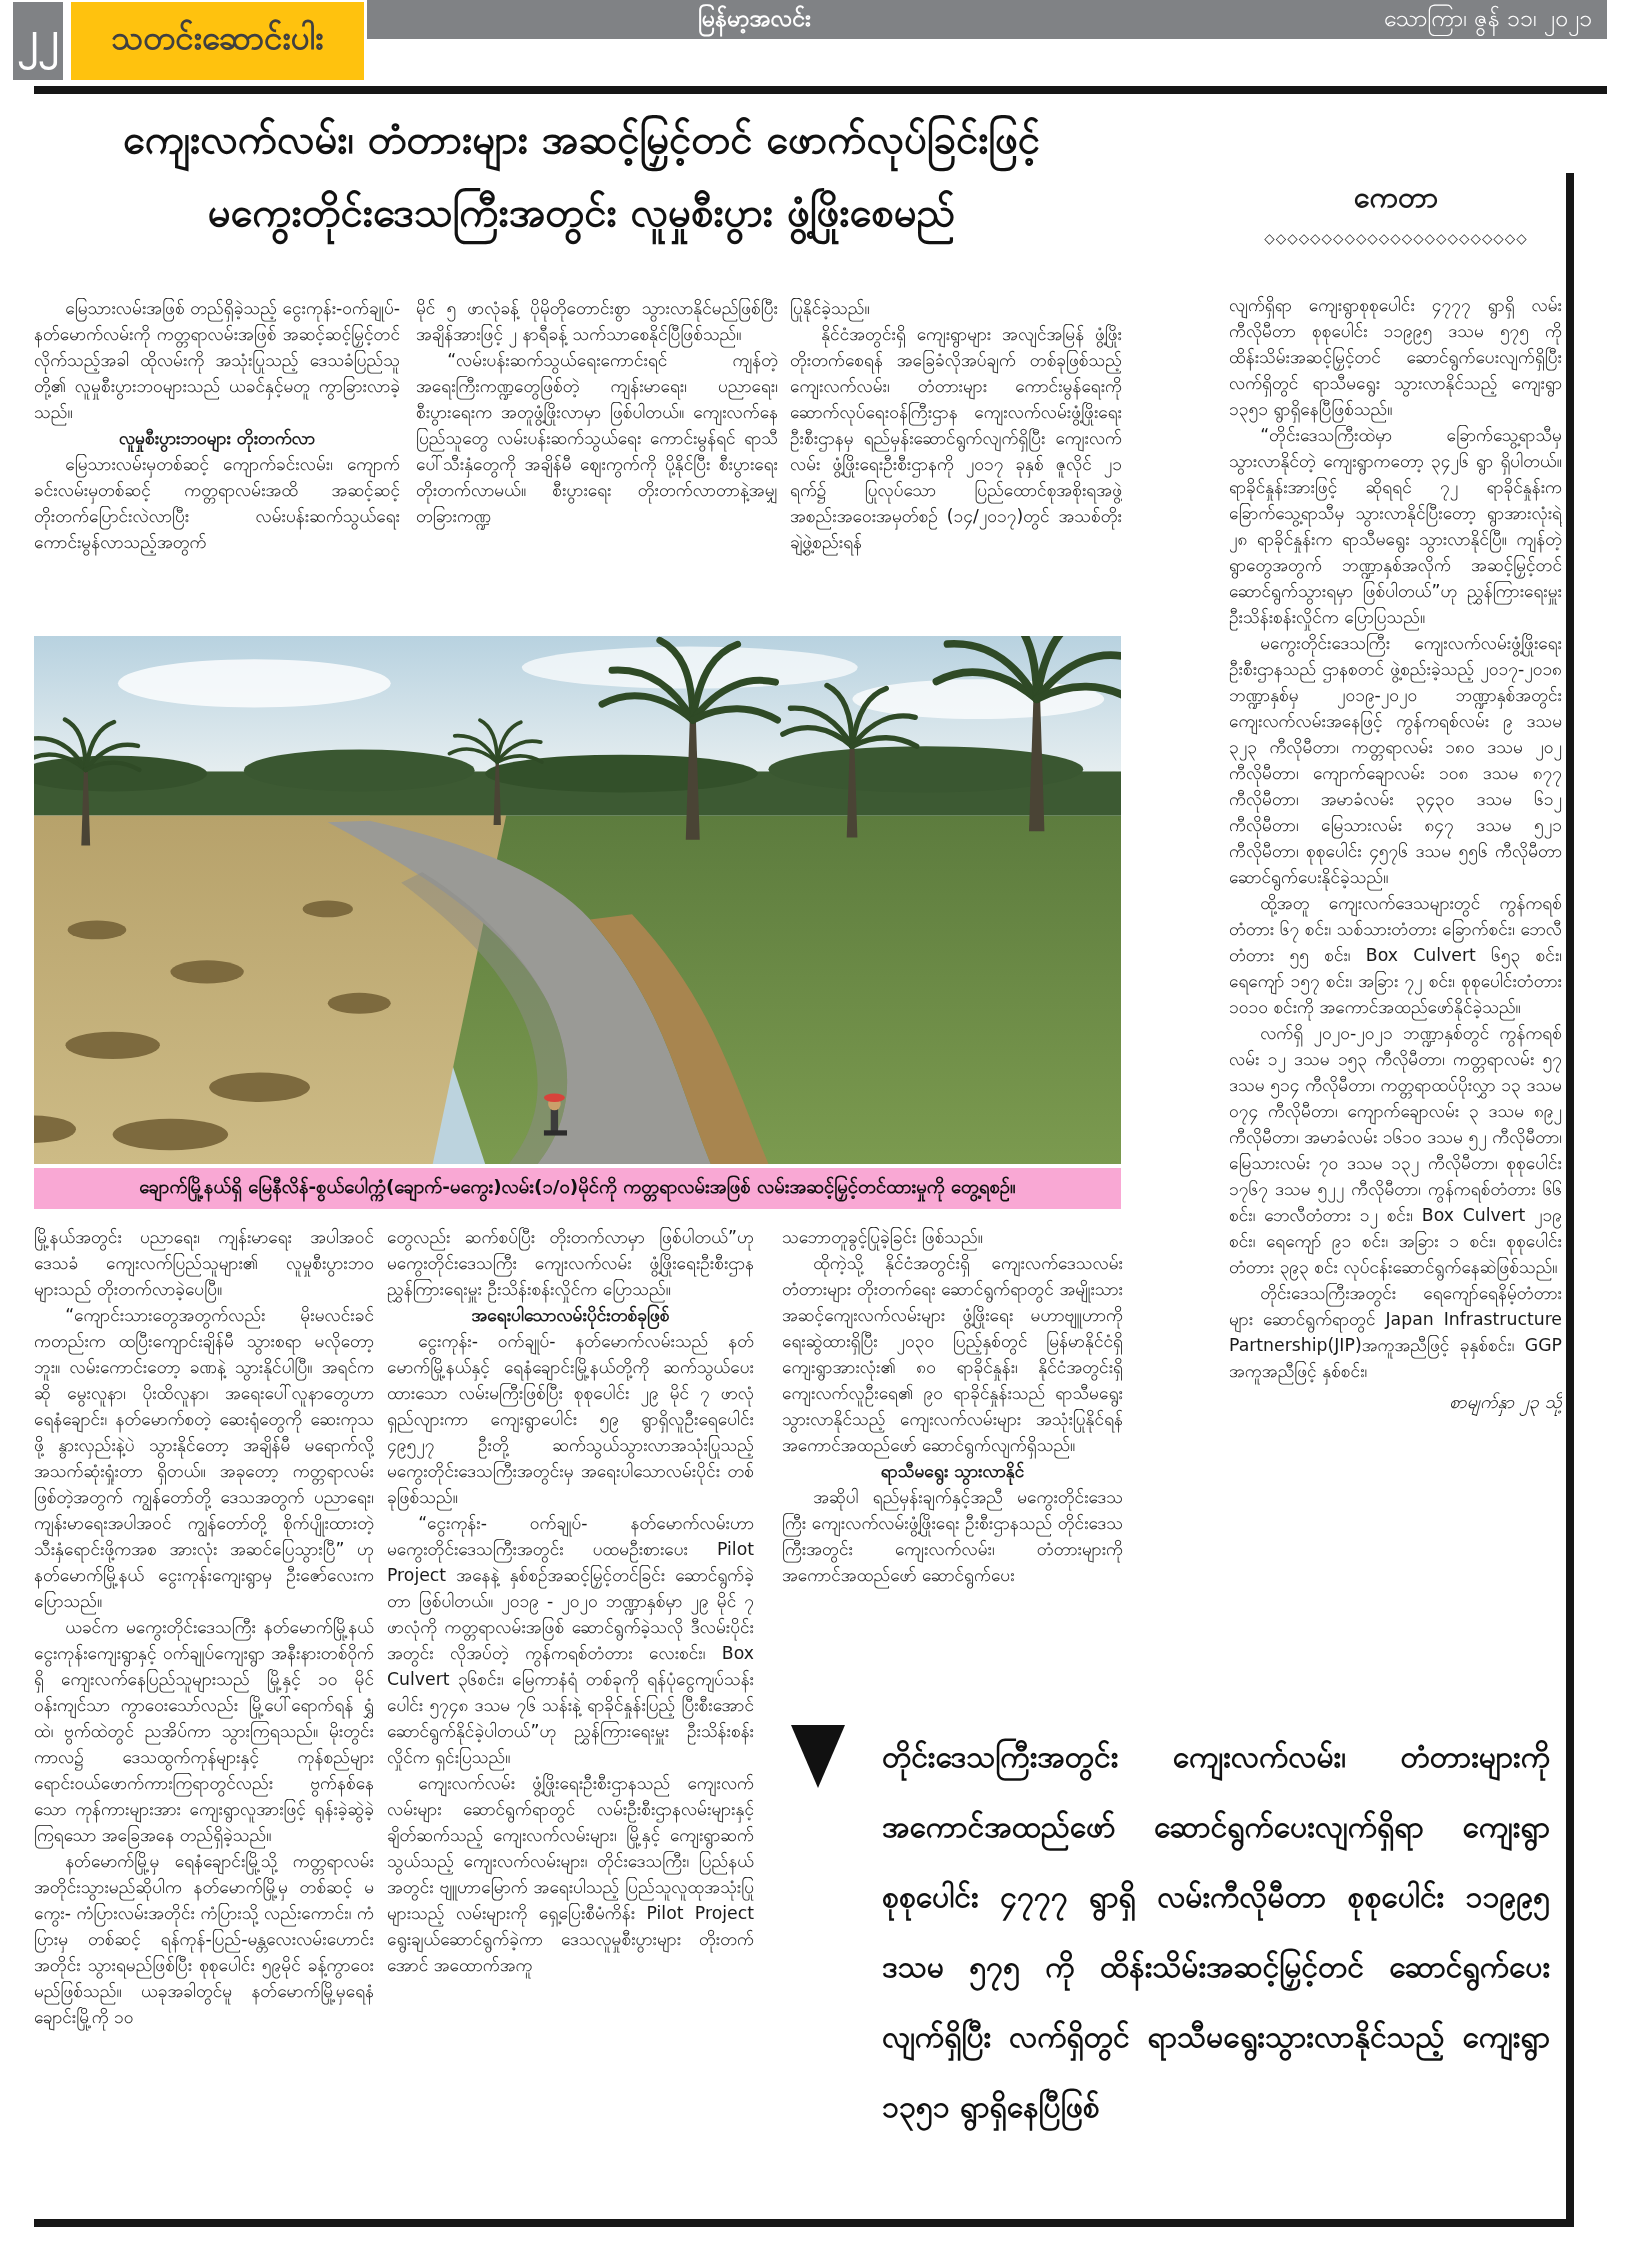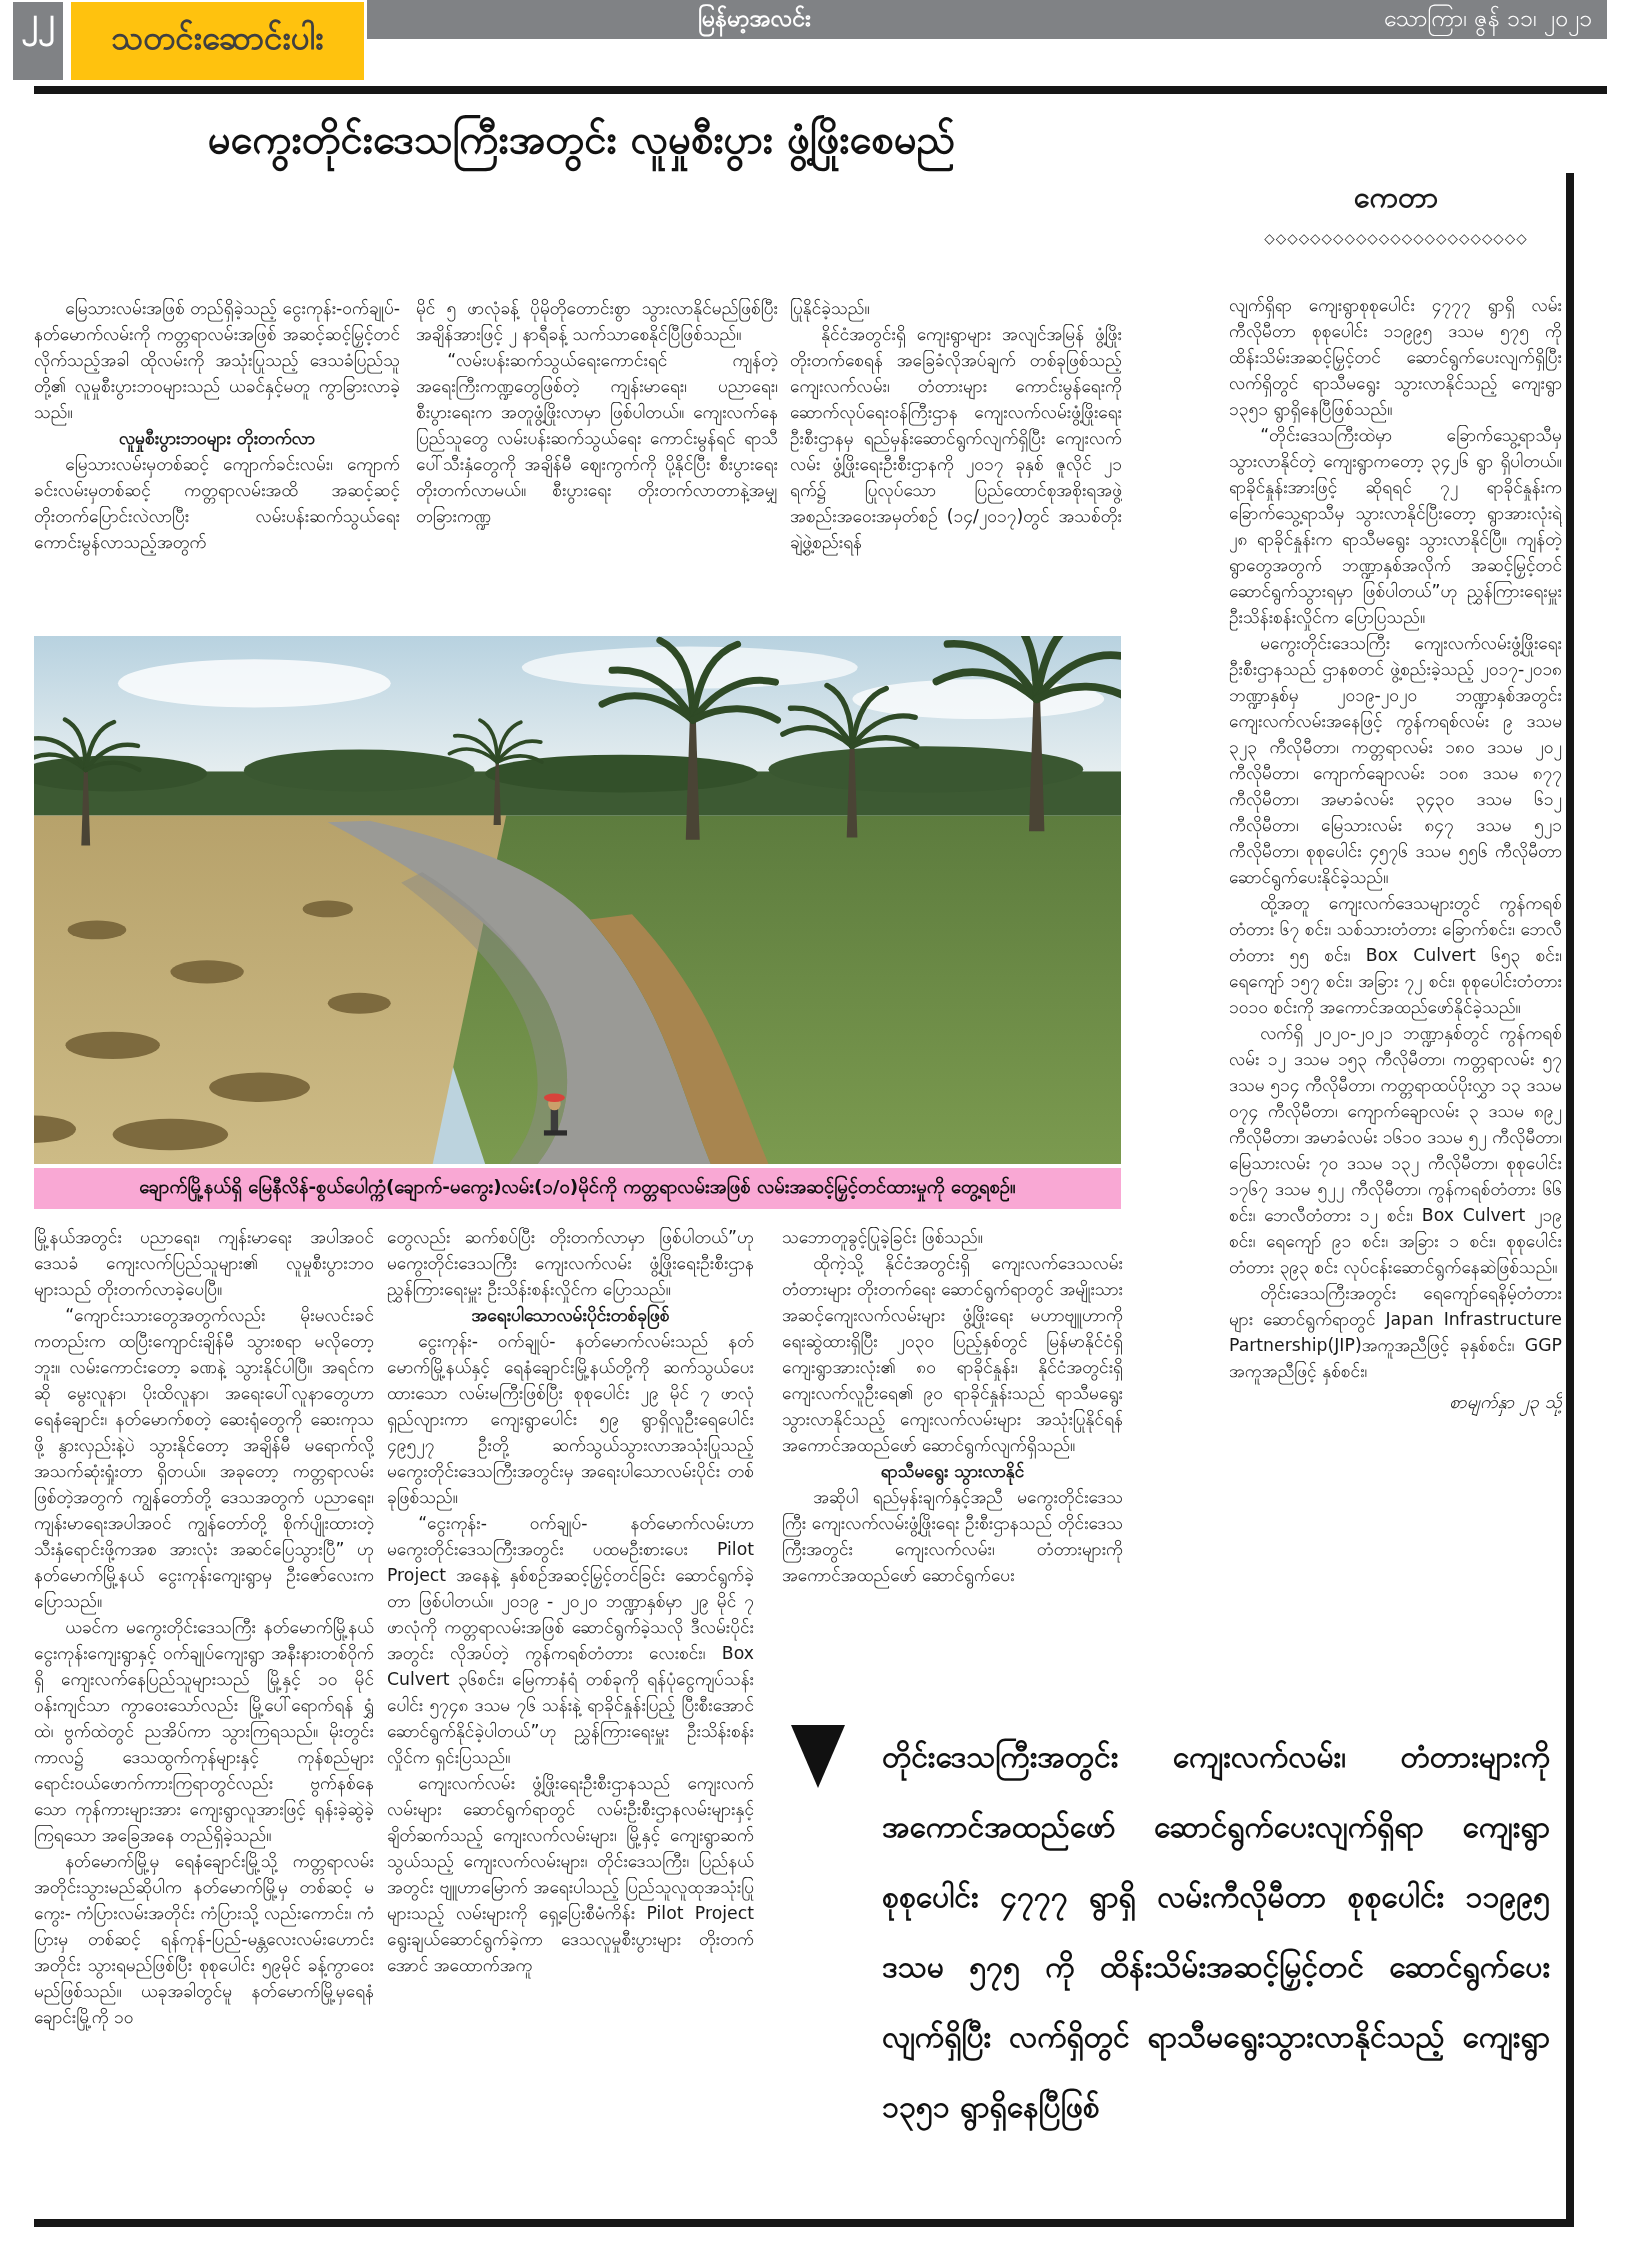--- a/index.html
+++ b/index.html
@@ -2,21 +2,21 @@
 <html style="font-size:8.4px"><head>
 <meta charset="utf-8">
 <style>
   html,body{margin:0;padding:0;background:#e8e8e8;}
   .page{
     position:relative;width:1634px;height:2261px;background:#ffffff;
     font-family:"DejaVu Sans",sans-serif;color:#1b1b1b;overflow:hidden;
   }
   
   .jj-box{position:absolute;left:13px;top:1.6px;width:50px;height:78px;background:#808285;
-    display:flex;align-items:flex-start;justify-content:center;color:#fff;font-weight:bold;font-size:34px;line-height:1;padding-bottom:6.3px;box-sizing:border-box;}
+    display:flex;align-items:center;justify-content:center;color:#fff;font-weight:bold;font-size:42px;line-height:1;padding-bottom:6.3px;box-sizing:border-box;}
   .section-box{position:absolute;left:71px;top:1.6px;width:293px;height:78px;background:#ffc20e;
     display:flex;align-items:center;justify-content:center;color:#404040;font-weight:bold;font-size:33px;}
   .masthead-bar{position:absolute;left:367px;top:0;width:1240px;height:39px;background:#808285;
     display:flex;align-items:center;color:#fff;}
   .masthead{margin-left:331px;font-size:23px;font-weight:bold;}
   .dateline{margin-left:auto;margin-right:14.7px;font-size:23px;}
   .top-rule{position:absolute;left:34px;top:86px;width:1573px;height:7.9px;background:#161616;}
   
   .headline{position:absolute;left:37px;top:103px;width:1089px;height:157px;
     text-align:center;font-weight:bold;font-size:40px;line-height:73px;color:#121212;}
@@ -62,20 +62,21 @@
   <div class="section-box">
     <span>သတင်းဆောင်းပါး</span>
   </div>
   <div class="masthead-bar">
     <span class="masthead">မြန်မာ့အလင်း</span>
     <span class="dateline">သောကြာ၊ ဇွန် ၁၁၊ ၂၀၂၁</span>
   </div>
   <div class="top-rule"></div>
 
   <div class="headline">
+    <div>ကျေးလက်လမ်း၊ တံတားများ အဆင့်မြှင့်တင် ဖောက်လုပ်ခြင်းဖြင့်</div>
     <div>မကွေးတိုင်းဒေသကြီးအတွင်း လူမှုစီးပွား ဖွံ့ဖြိုးစေမည်</div>
   </div>
   <div class="byline">
     <div class="author">ကေတာ</div>
     <div class="byline-divider">◇◇◇◇◇◇◇◇◇◇◇◇◇◇◇◇◇◇◇◇◇◇◇</div>
   </div>
 
   <div class="right-border"></div>
   <div class="bottom-border"></div>
 

